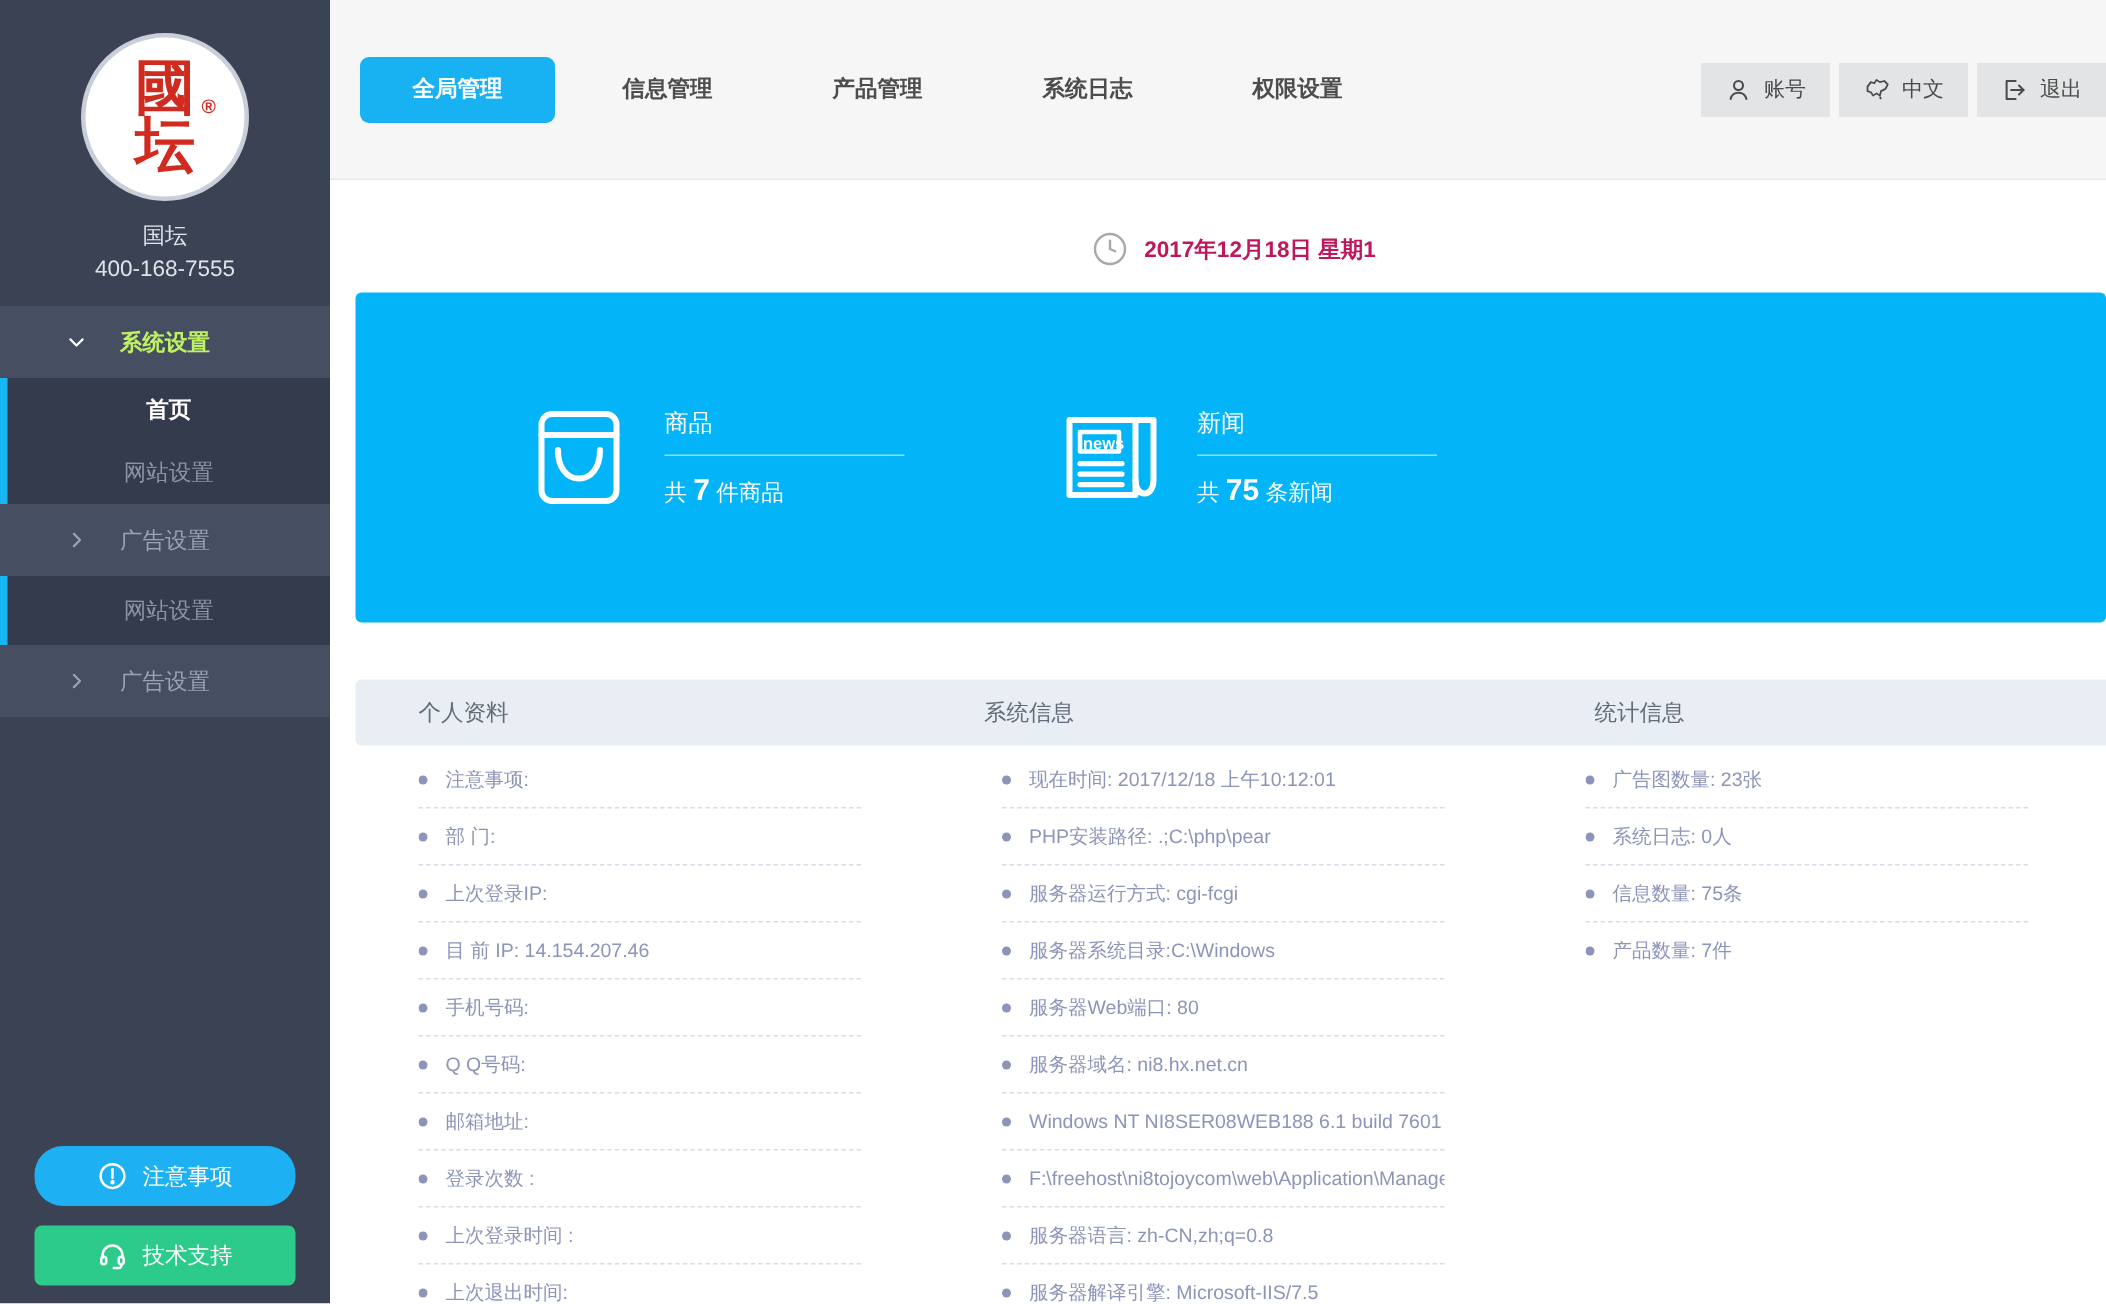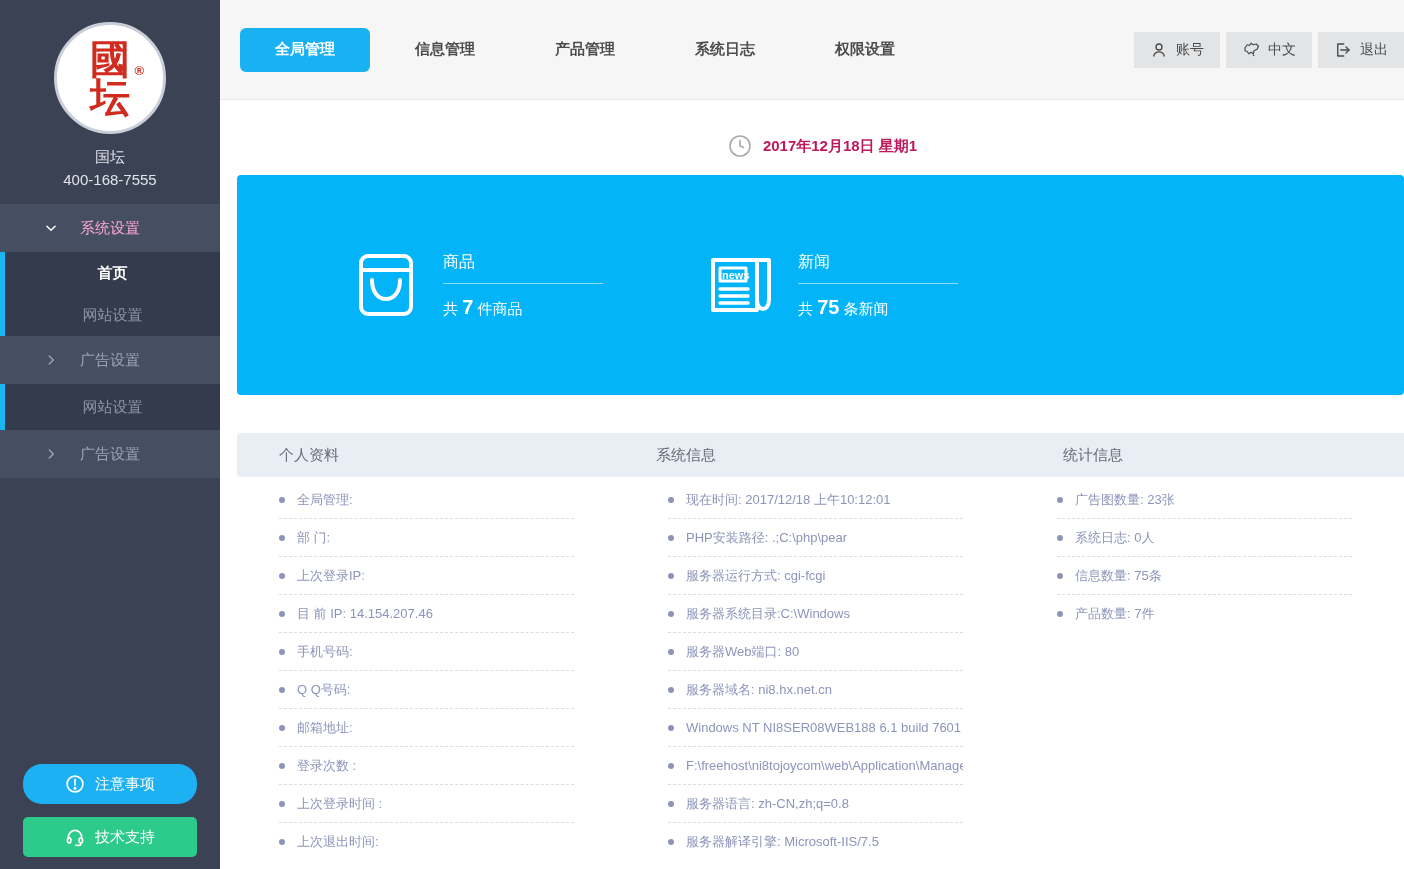--- a/index.html
+++ b/index.html
@@ -16,39 +16,39 @@
     align-items:center; justify-content:center; line-height:1; }
   .logo-top { color:#d02b1e; font-size:40px; font-weight:bold; position:relative; }
   .logo-top .reg { font-size:13px; font-weight:bold; position:absolute; right:-14px; bottom:2px; }
   .logo-bottom { color:#d02b1e; font-size:40px; font-weight:bold; margin-top:-2px; }
   .brand-name { margin-top:14px; font-size:15px; color:#dfe3ea; }
   .brand-phone { margin-top:4px; font-size:15px; color:#dfe3ea; }
 
   .menu { margin-top:16px; font-size:15px; }
   .menu-item.top { position:relative; height:48px; display:flex; align-items:center;
     justify-content:center; background:#464e61; color:#9aa2b4; cursor:pointer; }
-  .menu-item.top.open { color:#f9a8d4; font-weight:normal; }
+  .menu-item.top.open { color:#bef264; font-weight:bold; }
   .menu-item.top .chev { position:absolute; left:44px; top:50%; transform:translateY(-50%);
     width:14px; height:14px; }
   .submenu { background:#343b4c; border-left:5px solid #18b7f3; }
   .submenu .sub { height:42px; display:flex; align-items:center; justify-content:center;
     color:#8b93a7; cursor:pointer; margin-left:-5px; padding-left:5px; }
   .submenu .sub.active { color:#fff; font-weight:bold; }
   .submenu.single .sub { height:46px; }
 
   .side-bottom { position:absolute; left:0; right:0; bottom:12px; padding:0 23px; }
   .side-btn { width:174px; height:40px; border:none; border-radius:5px; color:#fff;
     font-size:15px; display:flex; align-items:center; justify-content:center; gap:10px;
     cursor:pointer; font-family:inherit; }
   .btn-notice { background:#1db1f3; margin-bottom:13px;border-radius:19px; }
   .btn-support { background:#2dcb8b; }
 
   
   .main { flex:1; display:flex; flex-direction:column; background:#fff; }
-  .topbar { height:100px; background:#f6f6f7; border-bottom:1px solid #e7e8ea;
+  .topbar { height:120px; background:#f6f6f7; border-bottom:1px solid #e7e8ea;
     display:flex; align-items:center; justify-content:space-between; padding:0 0 0 20px; }
   .tabs { display:flex; align-items:center; gap:10px; }
   .tab { width:130px; height:44px; border:none; background:transparent; border-radius:6px;
     font-size:15px; font-weight:bold; color:#4d4d4d; cursor:pointer; font-family:inherit; }
   .tab.active { background:#18b2f3; color:#fff; }
   .actions { display:flex; align-items:center; gap:6px; }
   .action-btn { height:36px; background:#e3e4e6; border:none; display:flex; align-items:center;
     gap:8px; padding:0 16px; font-size:14px; color:#4a4a4a; cursor:pointer; font-family:inherit; }
   .action-btn:last-child { padding-right:22px; margin-right:-6px; }
   .action-btn svg { width:18px; height:18px; stroke:#4a4a4a; }
@@ -237,21 +237,21 @@
       </div>
 
       <div class="section-headers">
         <span class="sh">个人资料</span>
         <span class="sh">系统信息</span>
         <span class="sh">统计信息</span>
       </div>
 
       <div class="columns">
         <ul class="col">
-          <li>全局管理:</li>
+          <li>注意事项:</li>
           <li>部 门:</li>
           <li>上次登录IP:</li>
           <li>目 前 IP:  14.154.207.46</li>
           <li>手机号码:</li>
           <li>Q Q号码:</li>
           <li>邮箱地址:</li>
           <li>登录次数 :</li>
           <li>上次登录时间 :</li>
           <li>上次退出时间:</li>
         </ul>

